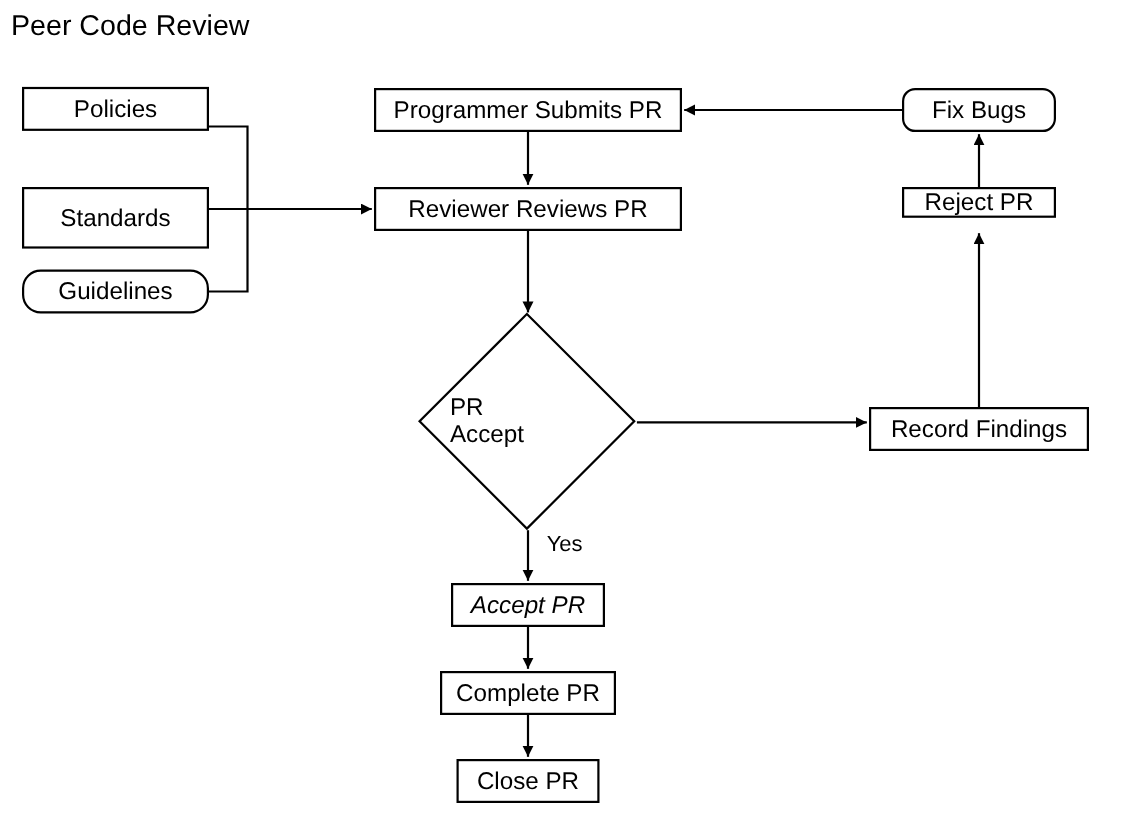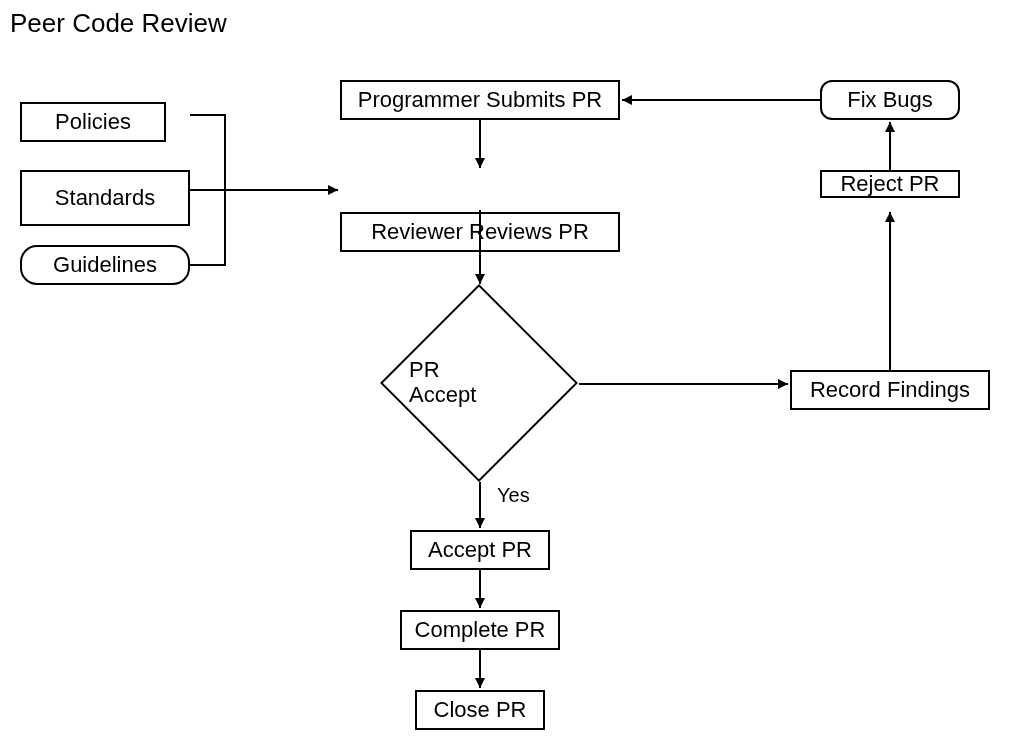--- a/index.html
+++ b/index.html
@@ -57,34 +57,34 @@
     width: 1026px;
     height: 753px;
     pointer-events: none;
   }
 </style>
 </head>
 <body>
 
 <div class="title">Peer Code Review</div>
 
-<div class="box" style="left:20px; top:102px; width:146px; height:40px;">Policies</div>
+<div class="box" style="left:20px; top:79px; width:170px; height:40px;">Policies</div>
 <div class="box" style="left:20px; top:170px; width:170px; height:56px;">Standards</div>
 <div class="box" style="left:20px; top:245px; width:170px; height:40px;border-radius:17px;">Guidelines</div>
 
 <div class="box" style="left:340px; top:80px; width:280px; height:40px;">Programmer Submits PR</div>
-<div class="box" style="left:340px; top:170px; width:280px; height:40px;margin-top:42px;">Reviewer Reviews PR</div>
+<div class="box" style="left:340px; top:170px; width:280px; height:40px;">Reviewer Reviews PR</div>
 
 <div class="diamond" style="left:409px; top:313px;"></div>
 <div class="diamond-label" style="left:409px; top:357px;">
   <span>PR</span><br>
   <span>Accept</span>
 </div>
 
-<div class="box" style="left:410px; top:530px; width:140px; height:40px;">Accept PR</div>
+<div class="box" style="left:410px; top:530px; width:140px; height:40px;font-style:italic;">Accept PR</div>
 <div class="box" style="left:400px; top:610px; width:160px; height:40px;">Complete PR</div>
 <div class="box" style="left:415px; top:690px; width:130px; height:40px;">Close PR</div>
 
 <div class="box" style="left:790px; top:370px; width:200px; height:40px;">Record Findings</div>
 <div class="box" style="left:820px; top:170px; width:140px; height:28px;">Reject PR</div>
 <div class="box" style="left:820px; top:80px; width:140px; height:40px;border-radius:12px;">Fix Bugs</div>
 
 <div class="edge-label" style="left:497px; top:484px;">Yes</div>
 
 <svg>

